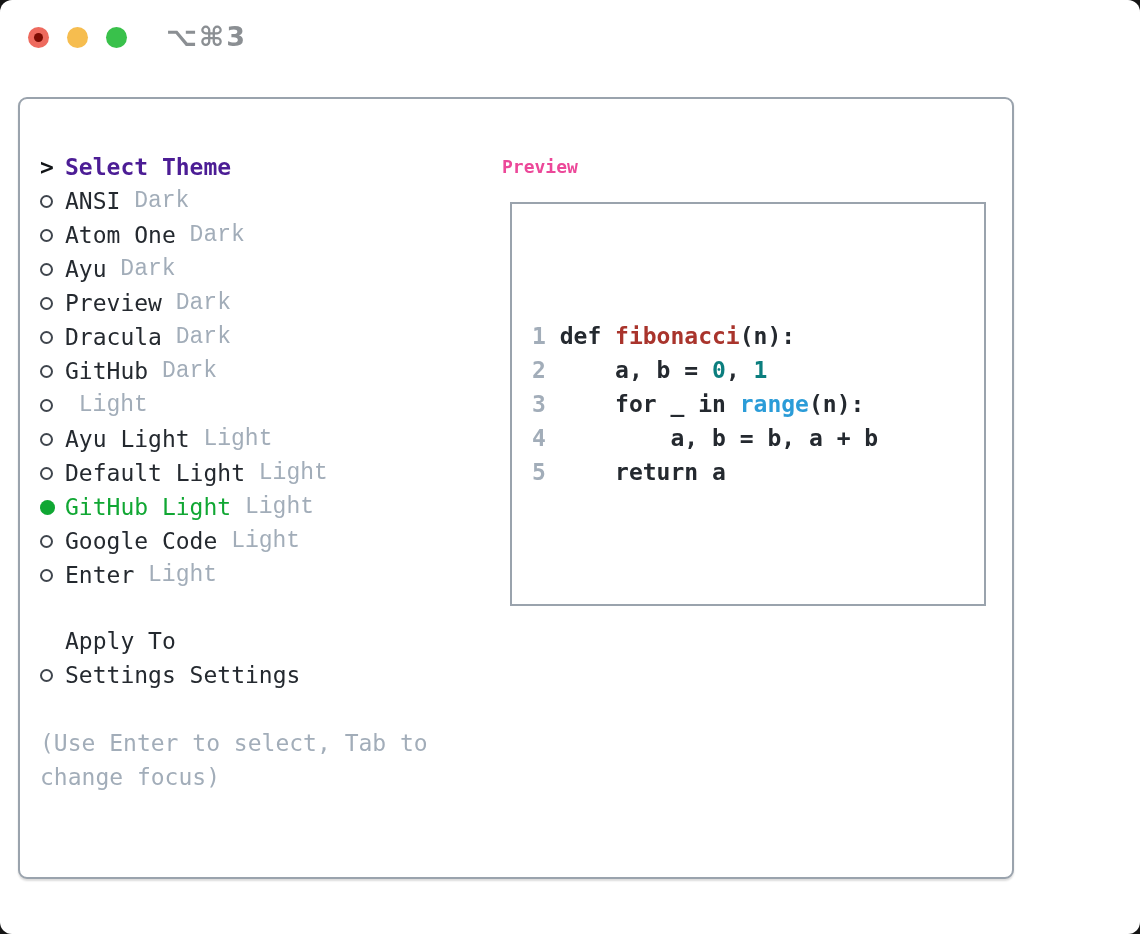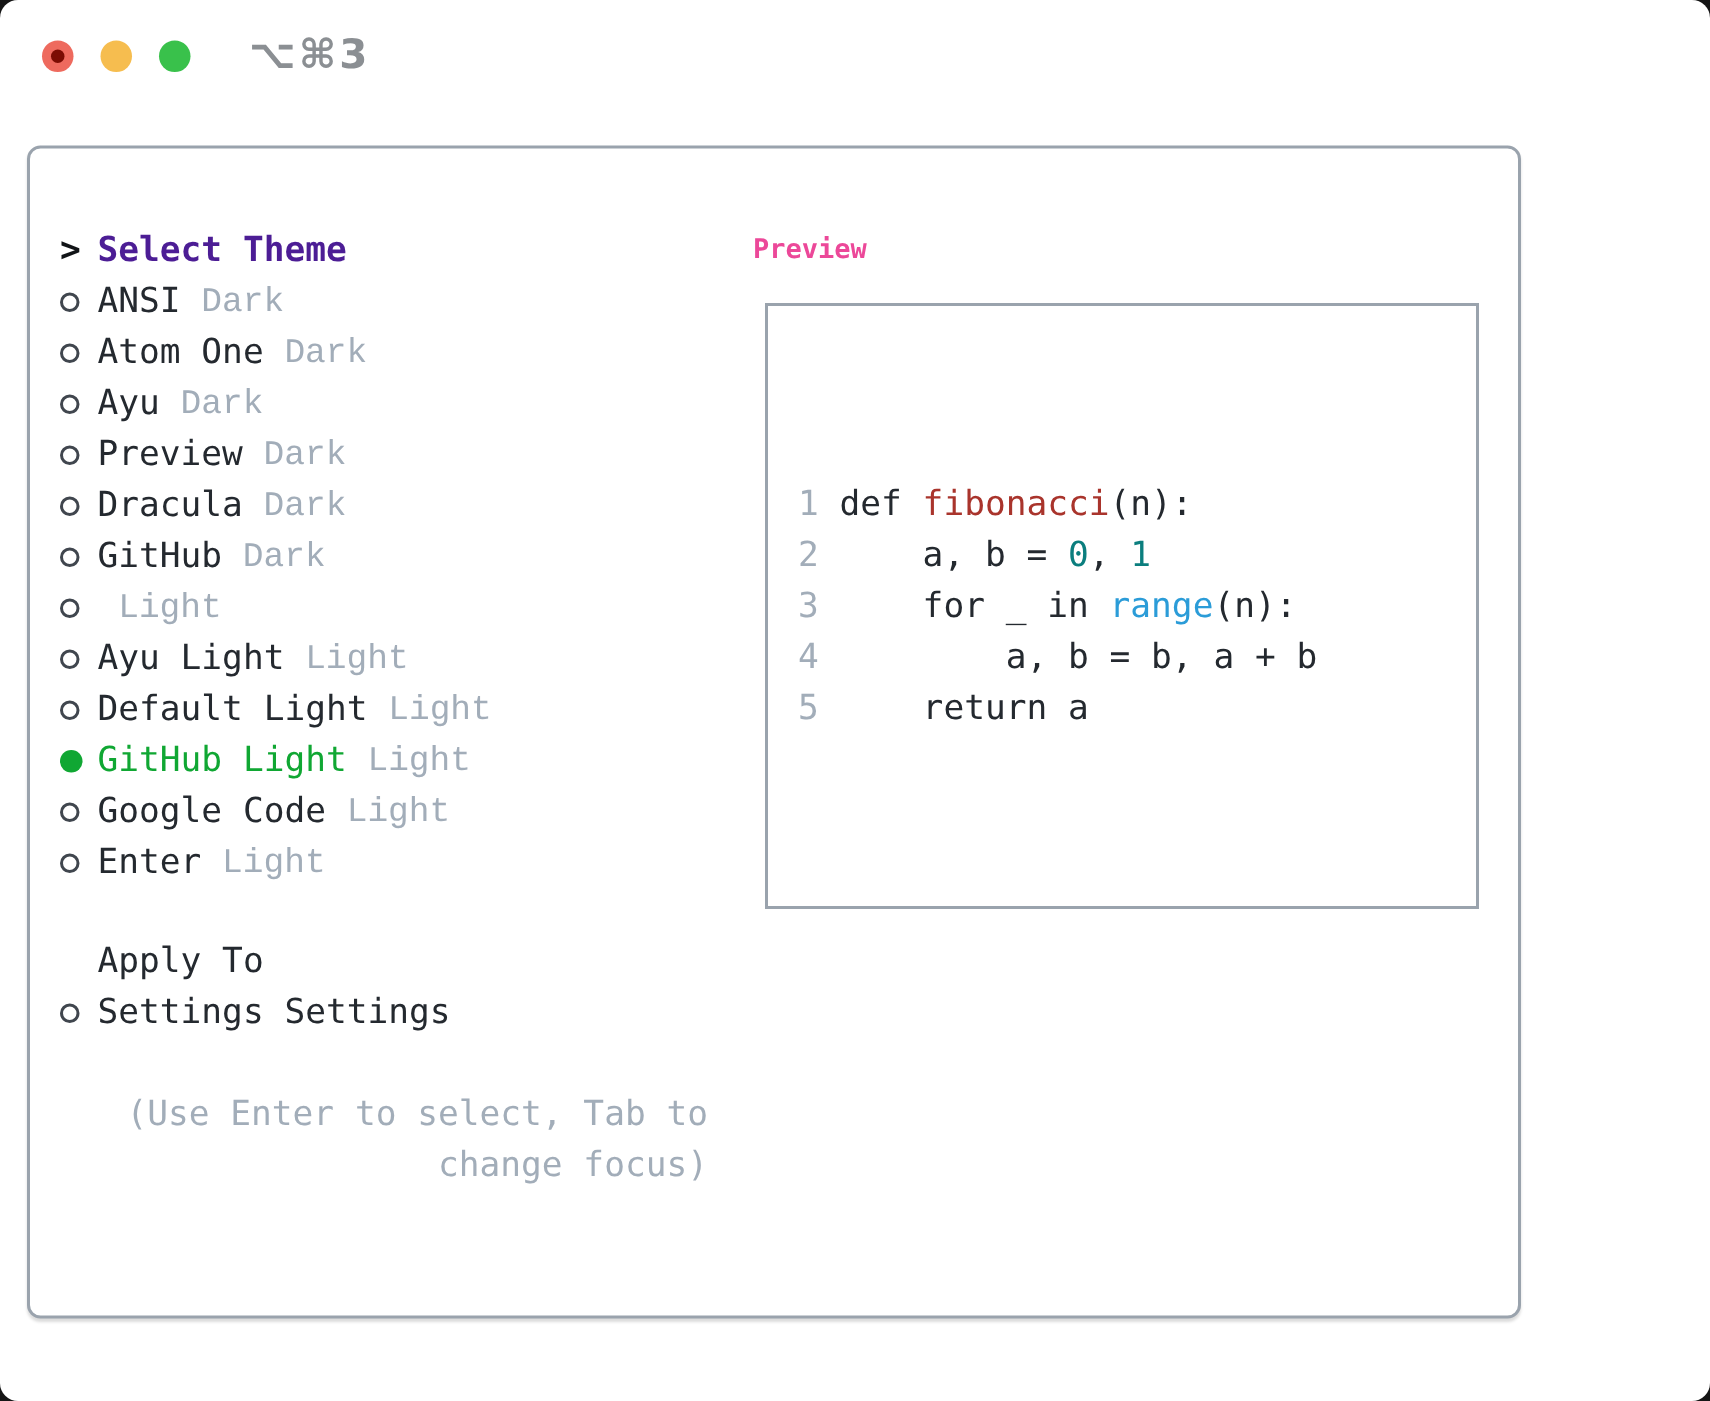--- a/index.html
+++ b/index.html
@@ -35,29 +35,29 @@
   .row{display:flex;align-items:center;height:34px;white-space:pre;}
   .gutter{display:inline-flex;width:25px;flex:0 0 25px;align-items:center;}
   .prompt{font-weight:bold;color:#111417;}
   .hdr{font-weight:bold;color:#4c1d95;}
   .radio{width:9px;height:9px;border:2px solid #40464e;border-radius:50%;}
   .radio.on{width:15px;height:15px;border:none;background:var(--accent-green);}
   .theme-name{color:var(--fg-dark);}
   .theme-name.sel{color:var(--accent-green);}
   .variant{color:var(--muted-gray);font-family:Liberation Mono, monospace;}
   .spacer32{height:32px;} .spacer34{height:34px;}
-  .hint{width:432px;color:var(--muted-gray);white-space:normal;margin-top:0;text-align:right;}
+  .hint{width:432px;color:var(--muted-gray);white-space:normal;margin-top:0;}
 
   
   .preview-label{position:absolute;left:482px;top:51px;height:34px;line-height:34px;
                  font-size:18px;font-weight:bold;color:#ec4899;}
   .preview-box{position:absolute;left:490px;top:103px;width:472px;height:400px;
                border:2px solid var(--border-gray);background:#fff;overflow:hidden;}
   .code-area{padding:47px 0 0 20px;font-size:23px;line-height:34px;white-space:pre;}
-  .crow{height:34px;}
+  .crow{height:34px;font-weight:bold;}
   .lnum{display:inline-block;width:2ch;color:var(--line-number);}
   .tok-fg{color:var(--fg-dark);}
   .tok-function{color:var(--token-function);}
   .tok-number{color:var(--token-number);}
   .tok-builtin{color:var(--token-builtin);}
 </style>
 </head>
 <body>
 
 <div class="window">

